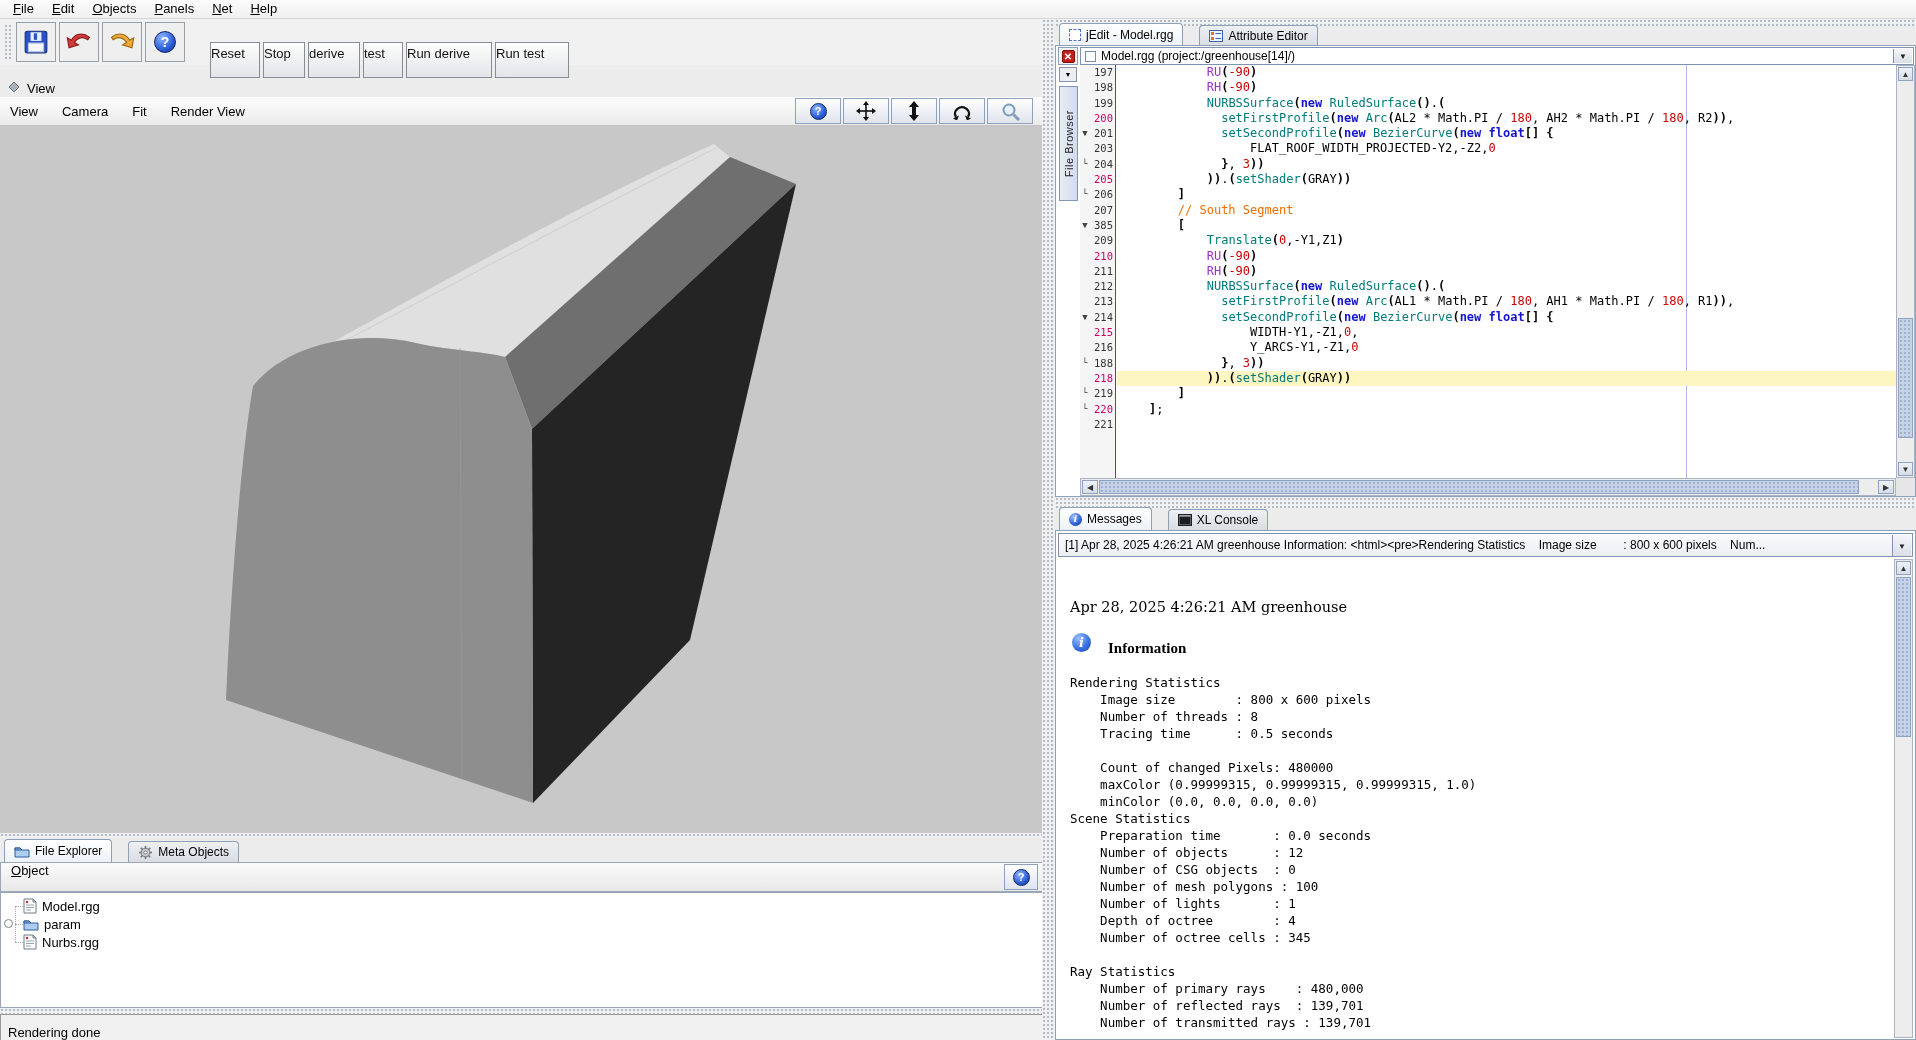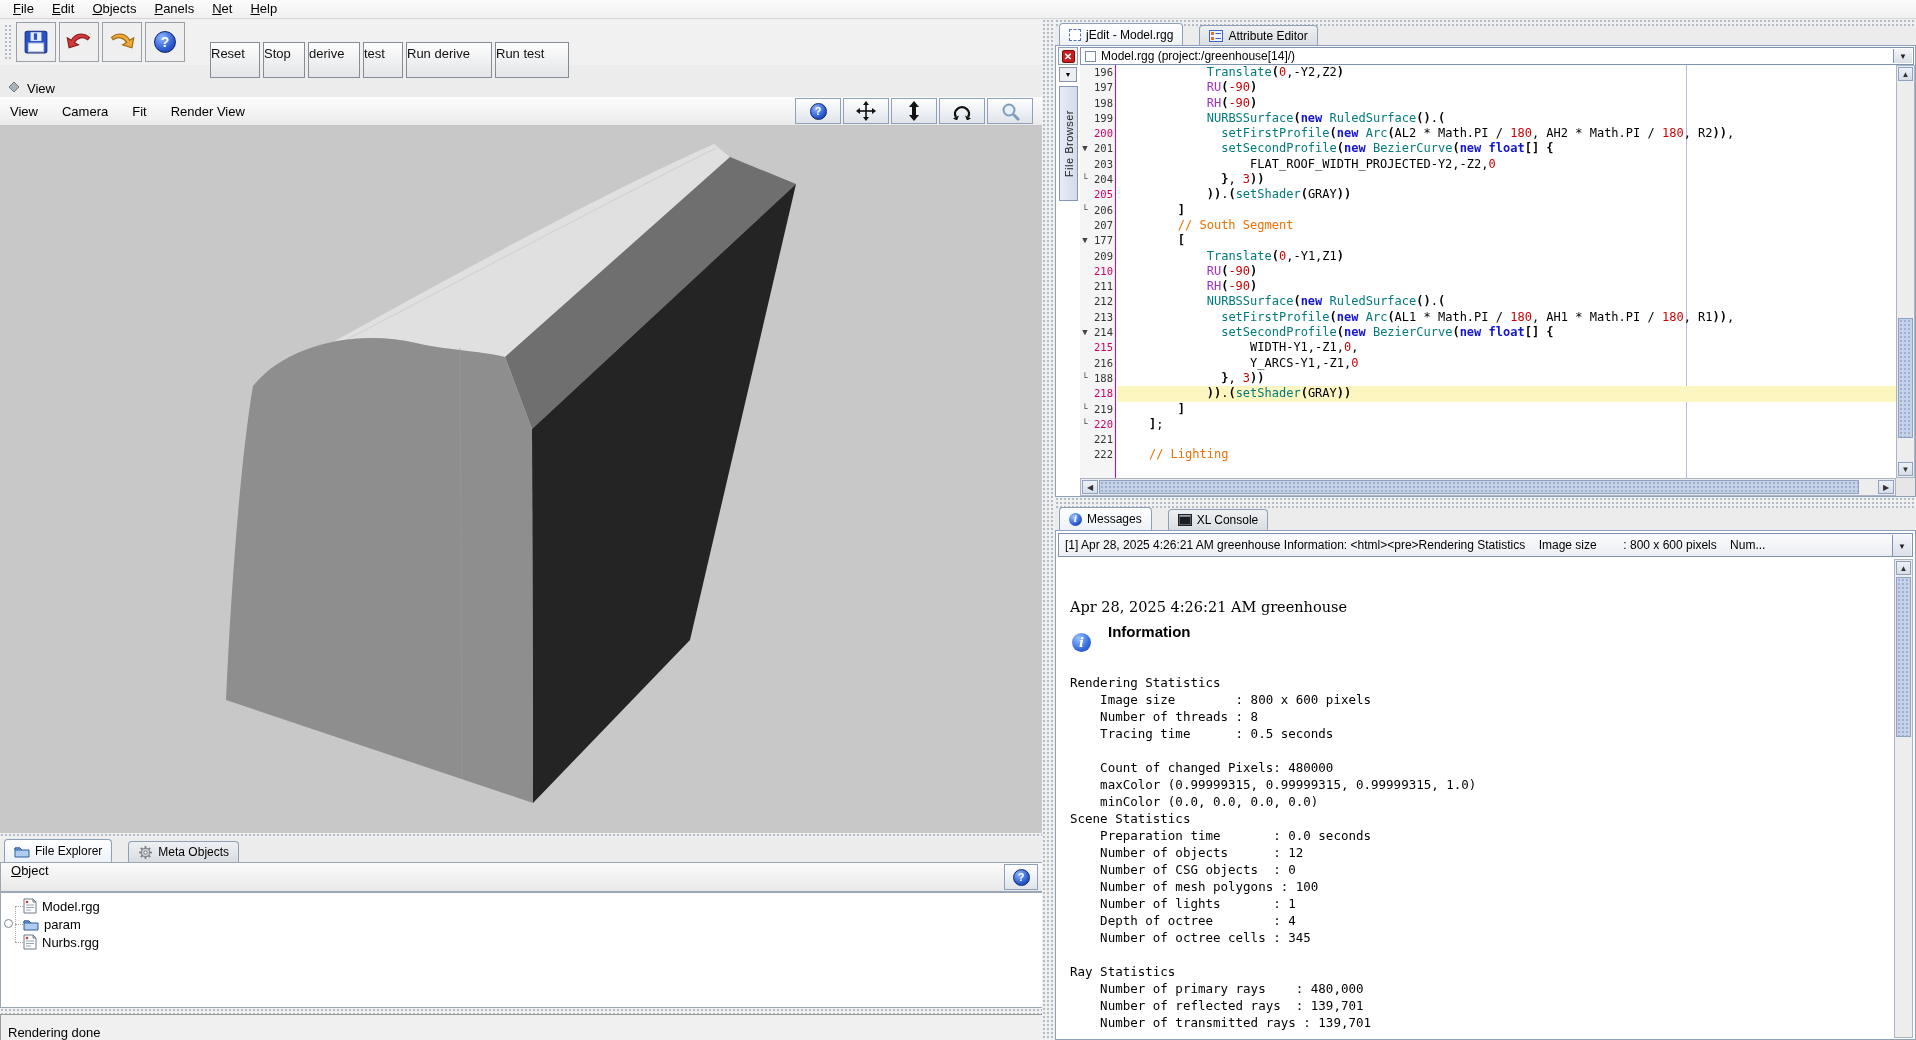--- a/index.html
+++ b/index.html
@@ -68,21 +68,21 @@
 .tok-n{color:#cc0000}.tok-c{color:#ee7000}.tok-b{color:#000;font-weight:bold}
 
 .sbv{position:absolute;background:#ededed;border:1px solid #aab4c6}
 .sb-btn{position:absolute;background:linear-gradient(#eef1f6,#d6dde8);border:1px solid #8fa3c0;color:#333;display:flex;align-items:center;justify-content:center;font-size:8px}
 .sb-thumb{position:absolute;background-color:#c6d2e8;background-image:radial-gradient(#9fb0d0 1px,transparent 1.1px);background-size:4px 4px;border:1px solid #8fa3c0}
 
 #msg-combo{position:absolute;left:2px;top:2px;width:855px;height:24px;border:1px solid #7f93b0;background:linear-gradient(#fbfbfc,#eceef2);display:flex;align-items:center;font-size:12px;padding-left:6px;overflow:hidden}
 #msg-combo .txt{white-space:pre;overflow:hidden}
 #msg-content{position:absolute;left:2px;top:28px;width:855px;height:479px;background:#fff;overflow:hidden}
 #msg-date{position:absolute;left:12px;top:40px;font-family:"DejaVu Serif","Liberation Serif",serif;font-size:14.5px}
-#msg-heading{position:absolute;left:50px;top:64px;font-family:Liberation Sans, sans-serif;font-size:15px;font-weight:bold}
+#msg-heading{position:absolute;left:50px;top:81px;font-family:Liberation Serif, serif;font-size:15px;font-weight:bold}
 #info-ball{position:absolute;left:14px;top:74px;width:19px;height:19px;border-radius:50%;background:radial-gradient(circle at 35% 28%,#9cc2ff,#3a72e0 55%,#1b3fa8);color:#fff;font-family:"DejaVu Serif",serif;font-style:italic;font-weight:bold;font-size:13px;display:flex;align-items:center;justify-content:center}
 #msg-pre{position:absolute;left:12px;top:115px;font-family:"DejaVu Sans Mono","Liberation Mono",monospace;font-size:12.5px;line-height:17px;white-space:pre}
 
 .helpball{border-radius:50%;background:radial-gradient(circle at 35% 28%,#8fb6ff,#2d5ed6 60%,#16348c);color:#fff;font-weight:bold;display:flex;align-items:center;justify-content:center;border:1px solid #10266b}
 .closebox{width:13px;height:13px;background:#c41e1e;border:1px solid #7c0d0d;border-radius:2px;color:#fff;font-size:10px;line-height:11px;text-align:center;font-weight:bold}
 .sqicon{width:11px;height:11px;background:#fff;border:1px solid #7a8ba8;display:inline-block}
 </style>
 </head>
 <body>
 
@@ -283,46 +283,44 @@
     <span class="combo-arrow">▼</span>
   </div>
   <div id="dock-btn">▼</div>
   <div id="vtab">
       <span>File Browser</span>
     </div>
   <div id="gutter-bg"></div>
   <div id="code">
     <div id="wrapguide"></div>
     <div id="code-lines">
-        <div class="cl"><span class="fold"></span><span class="num">196</span><span class="src"><span>            </span><span class="tok-f">Translate</span><span class="tok-b">(</span><span class="tok-n">0</span><span>,-Y2,Z2</span><span class="tok-b">)</span></span></div>
         <div class="cl"><span class="fold"></span><span class="num">197</span><span class="src"><span>            </span><span class="tok-t">RU</span><span class="tok-b">(</span><span class="tok-n">-90</span><span class="tok-b">)</span></span></div>
         <div class="cl"><span class="fold"></span><span class="num">198</span><span class="src"><span>            </span><span class="tok-t">RH</span><span class="tok-b">(</span><span class="tok-n">-90</span><span class="tok-b">)</span></span></div>
         <div class="cl"><span class="fold"></span><span class="num">199</span><span class="src"><span>            </span><span class="tok-f">NURBSSurface</span><span class="tok-b">(</span><span class="tok-k">new</span><span> </span><span class="tok-f">RuledSurface</span><span class="tok-b">()</span><span>.</span><span class="tok-b">(</span></span></div>
         <div class="cl"><span class="fold"></span><span class="num red">200</span><span class="src"><span>              </span><span class="tok-f">setFirstProfile</span><span class="tok-b">(</span><span class="tok-k">new</span><span> </span><span class="tok-f">Arc</span><span class="tok-b">(</span><span>AL2 * Math.PI / </span><span class="tok-n">180</span><span>, AH2 * Math.PI / </span><span class="tok-n">180</span><span>, R2</span><span class="tok-b">))</span><span>,</span></span></div>
         <div class="cl"><span class="fold">▼</span><span class="num">201</span><span class="src"><span>              </span><span class="tok-f">setSecondProfile</span><span class="tok-b">(</span><span class="tok-k">new</span><span> </span><span class="tok-f">BezierCurve</span><span class="tok-b">(</span><span class="tok-k">new</span><span> </span><span class="tok-k">float</span><span class="tok-b">[]</span><span> </span><span class="tok-b">{</span></span></div>
         <div class="cl"><span class="fold"></span><span class="num">203</span><span class="src"><span>                  FLAT_ROOF_WIDTH_PROJECTED-Y2,-Z2,</span><span class="tok-n">0</span></span></div>
         <div class="cl"><span class="fold">└</span><span class="num">204</span><span class="src"><span>              </span><span class="tok-b">}</span><span>, </span><span class="tok-n">3</span><span class="tok-b">))</span></span></div>
         <div class="cl"><span class="fold"></span><span class="num red">205</span><span class="src"><span>            </span><span class="tok-b">))</span><span>.</span><span class="tok-b">(</span><span class="tok-f">setShader</span><span class="tok-b">(</span><span>GRAY</span><span class="tok-b">))</span></span></div>
         <div class="cl"><span class="fold">└</span><span class="num">206</span><span class="src"><span>        </span><span class="tok-b">]</span></span></div>
         <div class="cl"><span class="fold"></span><span class="num">207</span><span class="src"><span>        </span><span class="tok-c">// South Segment</span></span></div>
-        <div class="cl"><span class="fold">▼</span><span class="num">177</span><span class="src"><span>        </span><span class="tok-b">[</span></span></div>
+        <div class="cl"><span class="fold">▼</span><span class="num">385</span><span class="src"><span>        </span><span class="tok-b">[</span></span></div>
         <div class="cl"><span class="fold"></span><span class="num">209</span><span class="src"><span>            </span><span class="tok-f">Translate</span><span class="tok-b">(</span><span class="tok-n">0</span><span>,-Y1,Z1</span><span class="tok-b">)</span></span></div>
         <div class="cl"><span class="fold"></span><span class="num red">210</span><span class="src"><span>            </span><span class="tok-t">RU</span><span class="tok-b">(</span><span class="tok-n">-90</span><span class="tok-b">)</span></span></div>
         <div class="cl"><span class="fold"></span><span class="num">211</span><span class="src"><span>            </span><span class="tok-t">RH</span><span class="tok-b">(</span><span class="tok-n">-90</span><span class="tok-b">)</span></span></div>
         <div class="cl"><span class="fold"></span><span class="num">212</span><span class="src"><span>            </span><span class="tok-f">NURBSSurface</span><span class="tok-b">(</span><span class="tok-k">new</span><span> </span><span class="tok-f">RuledSurface</span><span class="tok-b">()</span><span>.</span><span class="tok-b">(</span></span></div>
         <div class="cl"><span class="fold"></span><span class="num">213</span><span class="src"><span>              </span><span class="tok-f">setFirstProfile</span><span class="tok-b">(</span><span class="tok-k">new</span><span> </span><span class="tok-f">Arc</span><span class="tok-b">(</span><span>AL1 * Math.PI / </span><span class="tok-n">180</span><span>, AH1 * Math.PI / </span><span class="tok-n">180</span><span>, R1</span><span class="tok-b">))</span><span>,</span></span></div>
         <div class="cl"><span class="fold">▼</span><span class="num">214</span><span class="src"><span>              </span><span class="tok-f">setSecondProfile</span><span class="tok-b">(</span><span class="tok-k">new</span><span> </span><span class="tok-f">BezierCurve</span><span class="tok-b">(</span><span class="tok-k">new</span><span> </span><span class="tok-k">float</span><span class="tok-b">[]</span><span> </span><span class="tok-b">{</span></span></div>
         <div class="cl"><span class="fold"></span><span class="num red">215</span><span class="src"><span>                  WIDTH-Y1,-Z1,</span><span class="tok-n">0</span><span>,</span></span></div>
         <div class="cl"><span class="fold"></span><span class="num">216</span><span class="src"><span>                  Y_ARCS-Y1,-Z1,</span><span class="tok-n">0</span></span></div>
         <div class="cl"><span class="fold">└</span><span class="num">188</span><span class="src"><span>              </span><span class="tok-b">}</span><span>, </span><span class="tok-n">3</span><span class="tok-b">))</span></span></div>
         <div class="cl"><div class="hl"></div><span class="fold"></span><span class="num red">218</span><span class="src"><span>            </span><span class="tok-b">))</span><span>.</span><span class="tok-b">(</span><span class="tok-f">setShader</span><span class="tok-b">(</span><span>GRAY</span><span class="tok-b">))</span></span></div>
         <div class="cl"><span class="fold">└</span><span class="num">219</span><span class="src"><span>        </span><span class="tok-b">]</span></span></div>
         <div class="cl"><span class="fold">└</span><span class="num red">220</span><span class="src"><span>    </span><span class="tok-b">]</span><span>;</span></span></div>
         <div class="cl"><span class="fold"></span><span class="num">221</span><span class="src"></span></div>
-        <div class="cl"><span class="fold"></span><span class="num">222</span><span class="src"><span>    </span><span class="tok-c">// Lighting</span></span></div>
       </div>
   </div>
   <div class="sbv" style="left:840px;top:19px;width:19px;height:413px">
     <div class="sb-btn" style="left:1px;top:1px;width:15px;height:14px">▲</div>
     <div class="sb-thumb" style="left:1px;top:252px;width:15px;height:120px"></div>
     <div class="sb-btn" style="left:1px;bottom:1px;width:15px;height:14px">▼</div>
   </div>
   <div class="sbv" style="left:24px;top:432px;width:816px;height:18px">
     <div class="sb-btn" style="left:1px;top:1px;width:16px;height:14px">◀</div>
     <div class="sb-thumb" style="left:18px;top:1px;width:760px;height:14px"></div>

